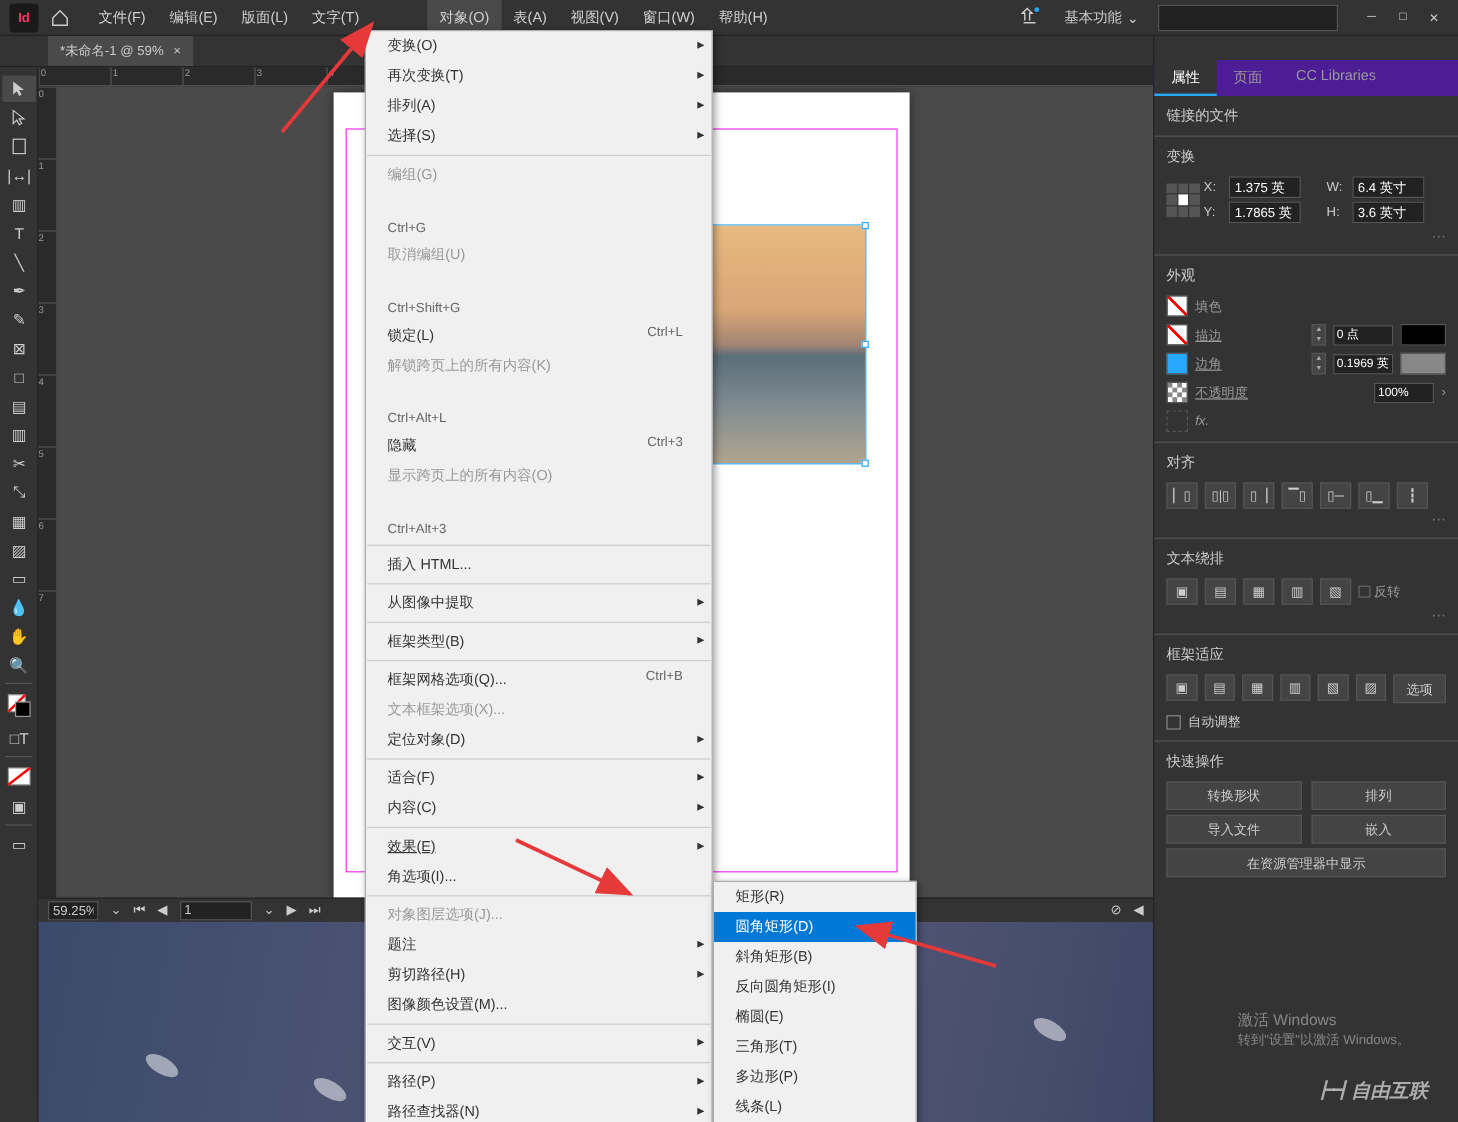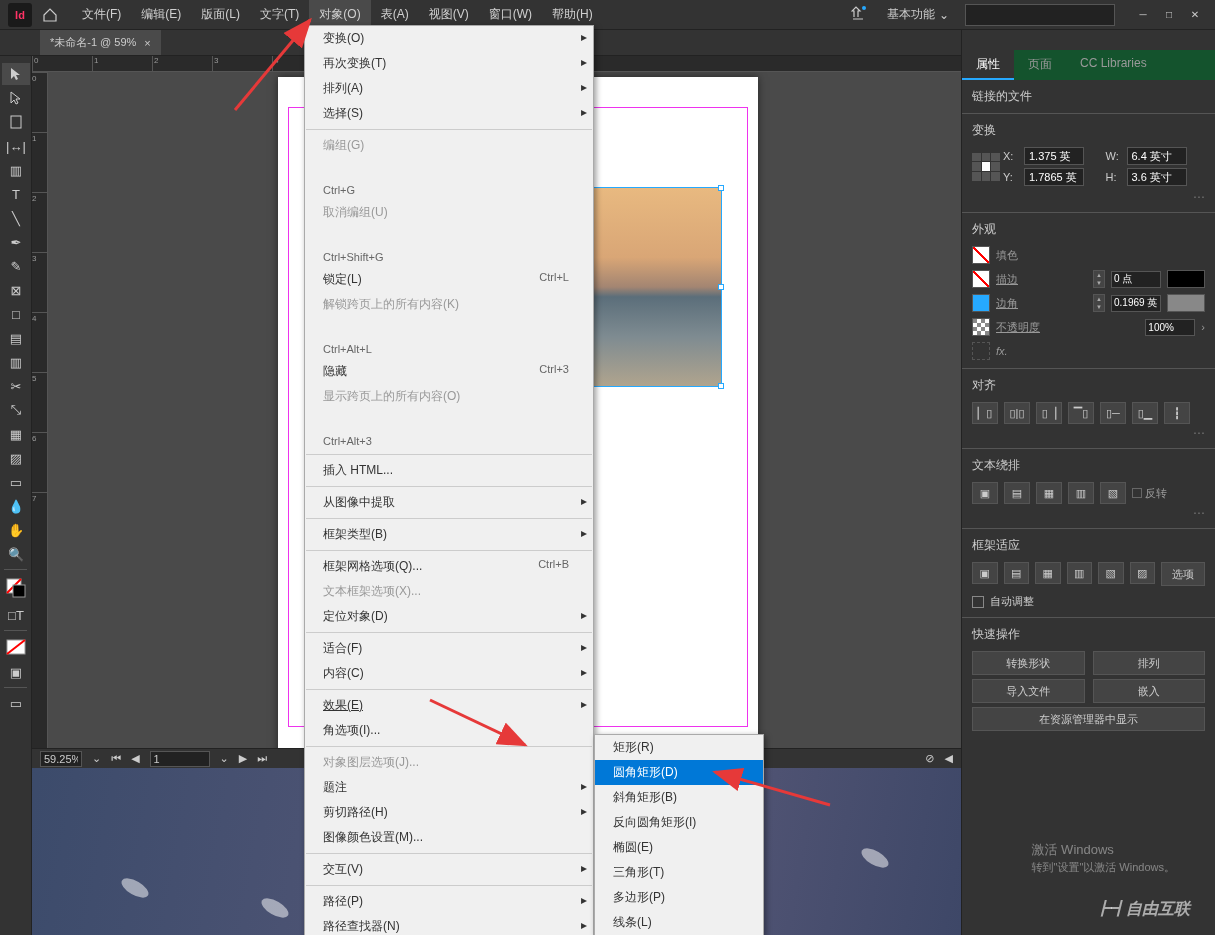--- a/index.html
+++ b/index.html
@@ -3,21 +3,21 @@
 <meta charset="utf-8">
 <style>
 * { margin: 0; padding: 0; box-sizing: border-box; font-family: "Microsoft YaHei", sans-serif; user-select: none; }
 body { background: #333333; width: 1215px; height: 935px; overflow: hidden; position: relative; }
 
 
 .menubar { height: 30px; background: #333333; display: flex; align-items: center; padding: 0 8px; border-bottom: 1px solid #222; }
 .menubar .logo { width: 24px; height: 24px; background: #1a1a1a; border-radius: 3px; margin-right: 6px; display:flex; align-items:center; justify-content:center; color:#ff3366; font-weight:bold; font-size:11px; }
 .menubar .home { width: 24px; height: 24px; margin-right: 10px; display:flex; align-items:center; justify-content:center; color:#ccc; }
 .menu-item { color: #d0d0d0; font-size: 12px; padding: 6px 10px; cursor: pointer; }
-.menu-item.active { background: #4a4a4a; }
+.menu-item.active { background: #4a4a4a; margin-left: 47px; }
 .menubar-spacer { flex: 1; }
 .menubar-right { display: flex; align-items: center; gap: 8px; }
 .share-icon { color: #ccc; font-size: 14px; padding: 4px; }
 .workspace-sel { color: #ccc; font-size: 12px; padding: 4px 8px; display:flex; align-items:center; gap:4px; }
 .search-box { width: 150px; height: 22px; background: #222; border: 1px solid #555; }
 .window-btns { display: flex; gap: 2px; margin-left: 8px; }
 .window-btn { width: 24px; height: 20px; display:flex; align-items:center; justify-content:center; color:#ccc; font-size:10px; cursor:pointer; }
 
 
 .tabbar { height: 26px; background: #333333; display: flex; align-items: center; padding-left: 40px; border-bottom: 1px solid #222; }
@@ -51,21 +51,21 @@
 .dd-item { padding: 4px 24px 4px 18px; color: #333; display: flex; justify-content: space-between; cursor: pointer; gap: 30px; white-space:nowrap; }
 .dd-item.disabled { color: #999; flex-direction: column; }
 .dd-item.highlight { background: #0078d7; color: #fff; }
 .dd-item .arrow { position:absolute; right:6px; }
 .dd-sep { height: 1px; background: #ccc; margin: 3px 1px; }
 .dd-shortcut { color: #666; font-size: 11px; }
 
 
 .right-panels { position: absolute; right: 0; top: 30px; width: 254px; bottom: 0; background: #333333; border-left: 1px solid #222; }
 .panel-main { position:absolute; left:0; top:20px; right:0; bottom:0; padding:0; }
-.panel-tabs { display: flex; height: 30px; background: #14532d; }
+.panel-tabs { display: flex; height: 30px; background: #4c1d95; }
 .panel-tab { padding: 6px 14px; font-size: 12px; color: #999; cursor: pointer; }
 .panel-tab.active { background: #333333; color: #fff; border-bottom: 2px solid #26a9ff; }
 .panel-section { padding: 8px 10px; color: #ccc; font-size: 12px; }
 .section-title { font-size: 12px; color: #ccc; margin-bottom: 8px; }
 .xform-grid { display: grid; grid-template-columns: 28px 18px 1fr 18px 1fr; gap: 3px; align-items: center; font-size: 11px; color:#ccc; }
 .xform-grid input { width: 60px; background: #222; border: 1px solid #555; color: #fff; font-size: 11px; padding: 2px 4px; }
 .ref-point { width:28px; height:28px; display:grid; grid-template-columns:repeat(3,1fr); grid-template-rows:repeat(3,1fr); gap:1px; }
 .ref-dot { background:#555; }
 .appearance-row { display:flex; align-items:center; gap:6px; margin:6px 0; font-size:11px; color:#999; }
 .appearance-row .swatch { width:18px; height:18px; border:1px solid #555; }

